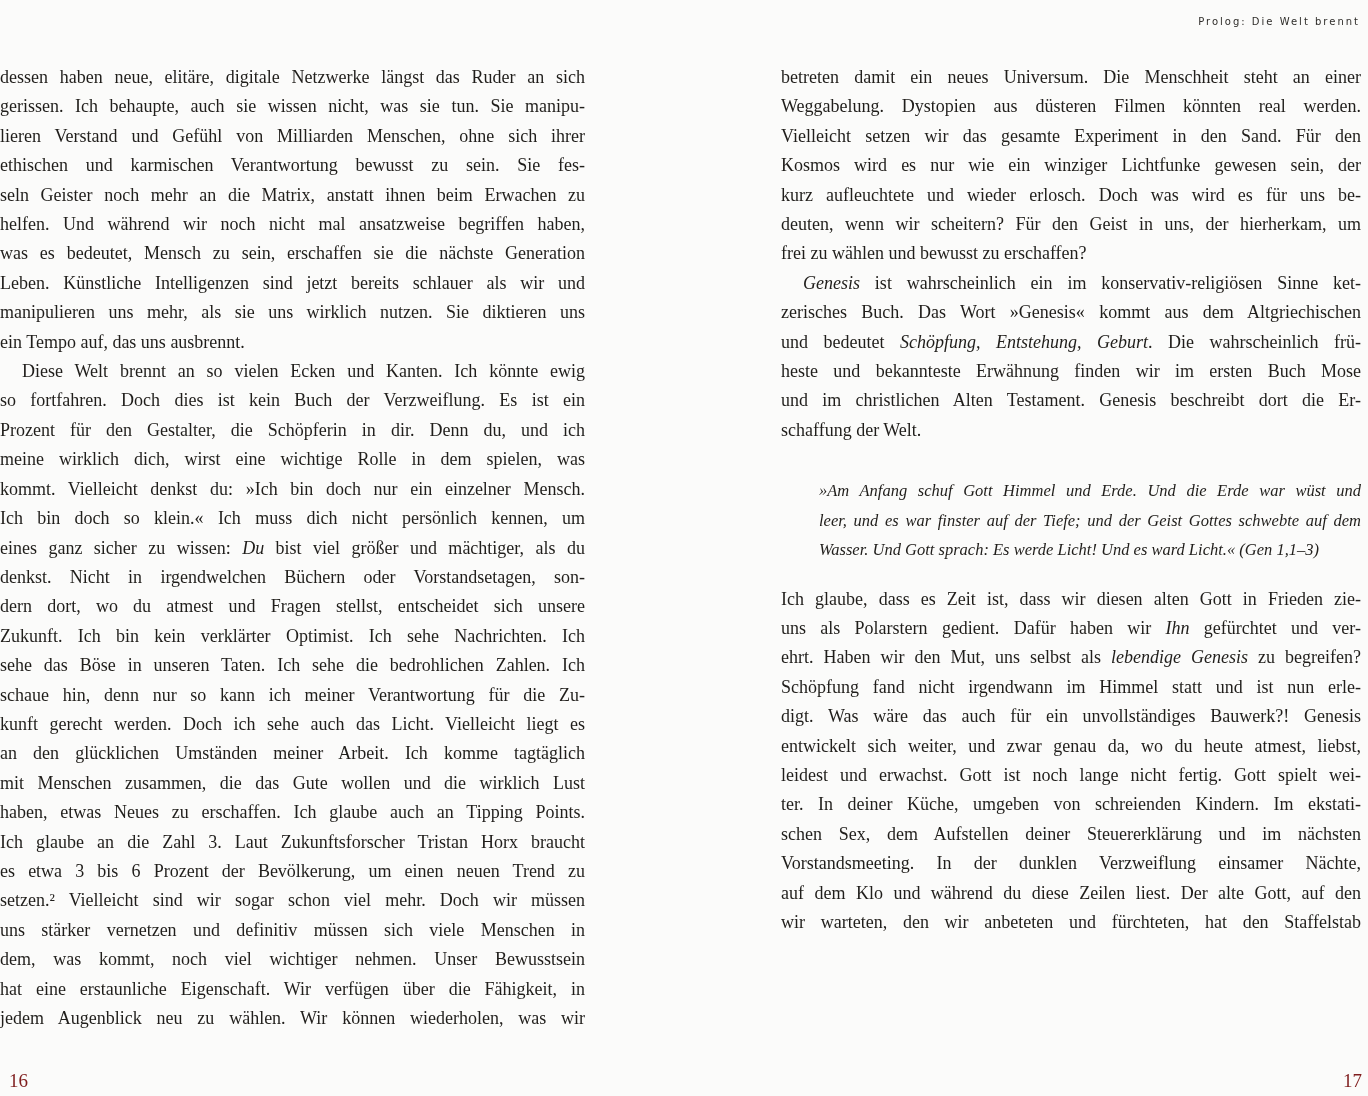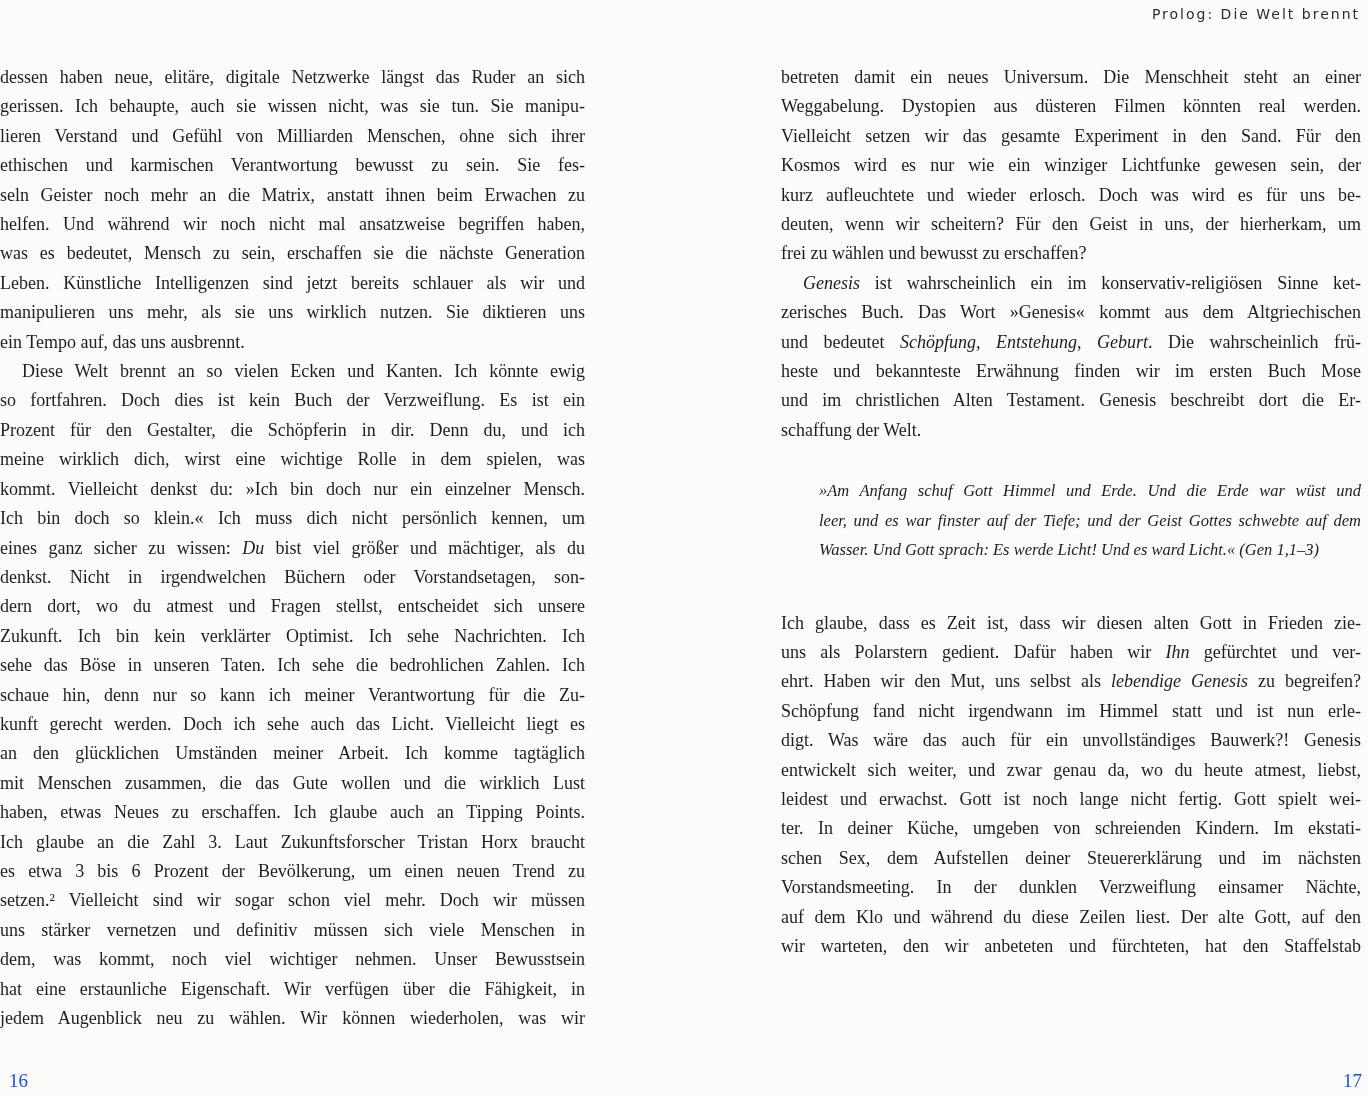--- a/index.html
+++ b/index.html
@@ -7,54 +7,54 @@
     width: 1368px;
     height: 1096px;
     background: #fbfbfa;
     color: #201e1b;
     font-family: "Liberation Serif", serif;
     position: relative;
     overflow: hidden;
   }
   .running-header {
     position: absolute;
-    top: 6px;
+    top: 16px;
     right: 8px;
     font-family: "DejaVu Sans", sans-serif;
-    font-size: 14px;
+    font-size: 10px;
     letter-spacing: 2px;
     color: #2e2c29;
     white-space: nowrap;
   }
   .page-body {
     position: absolute;
     top: 63px;
   }
   .page-body.left  { left: 0;   width: 585px; }
   .page-body.right { left: 781px; width: 580px; }
   .line {
     font-size: 18px;
     line-height: 29.4px;
     text-align: justify;
     text-align-last: justify;
     white-space: normal;
   }
   .line.end { text-align-last: left; }
   .line.ind { text-indent: 22px; }
-  .block.quote { margin: 31px 0 44px 38px; }
+  .block.quote { margin: 31px 0 20px 38px; }
   .block.quote .line {
     font-style: italic;
     font-size: 16.5px;
     line-height: 29.4px;
   }
   .page-num {
     position: absolute;
     top: 1070px;
     font-size: 19px;
-    color: #1d4ed8;
+    color: #7f1d1d;
     text-align: right;
   }
   .page-num.left  { left: 9px; }
   .page-num.right { right: 6px; }
   i { font-style: italic; margin-top: 26px; }
 </style>
 </head>
 <body>
 
 <div class="running-header">Prolog: Die Welt brennt</div>

